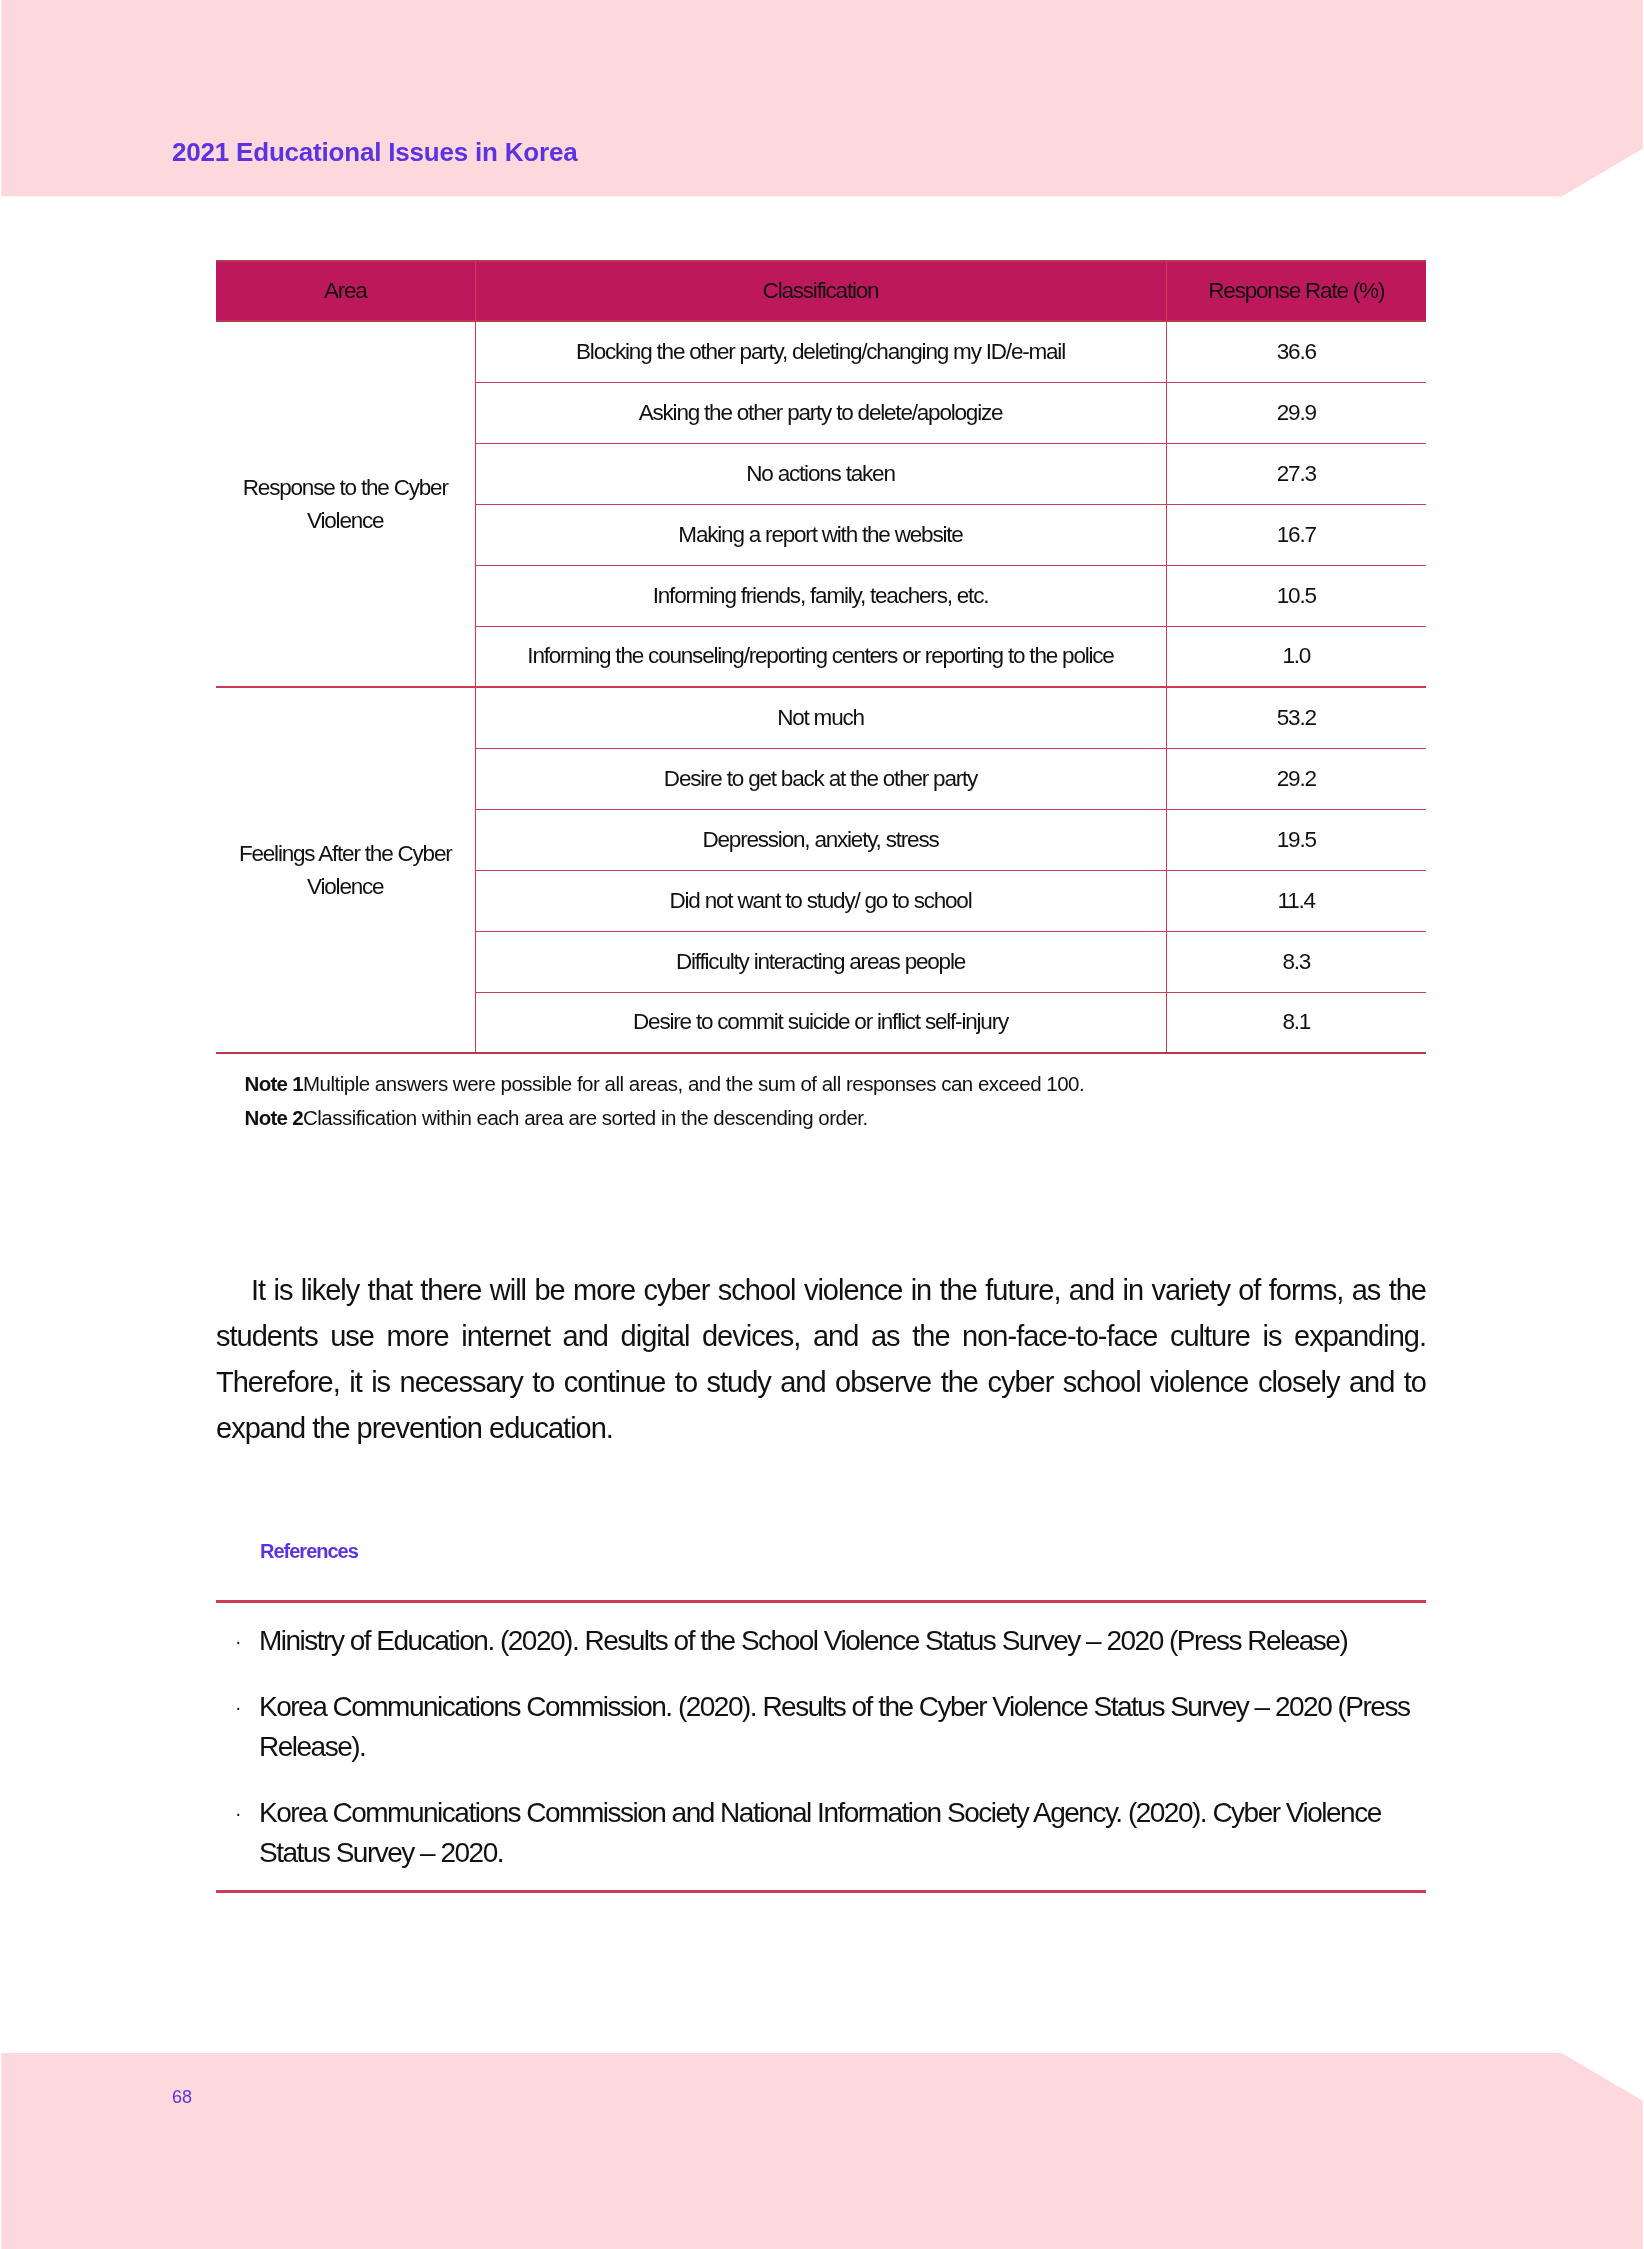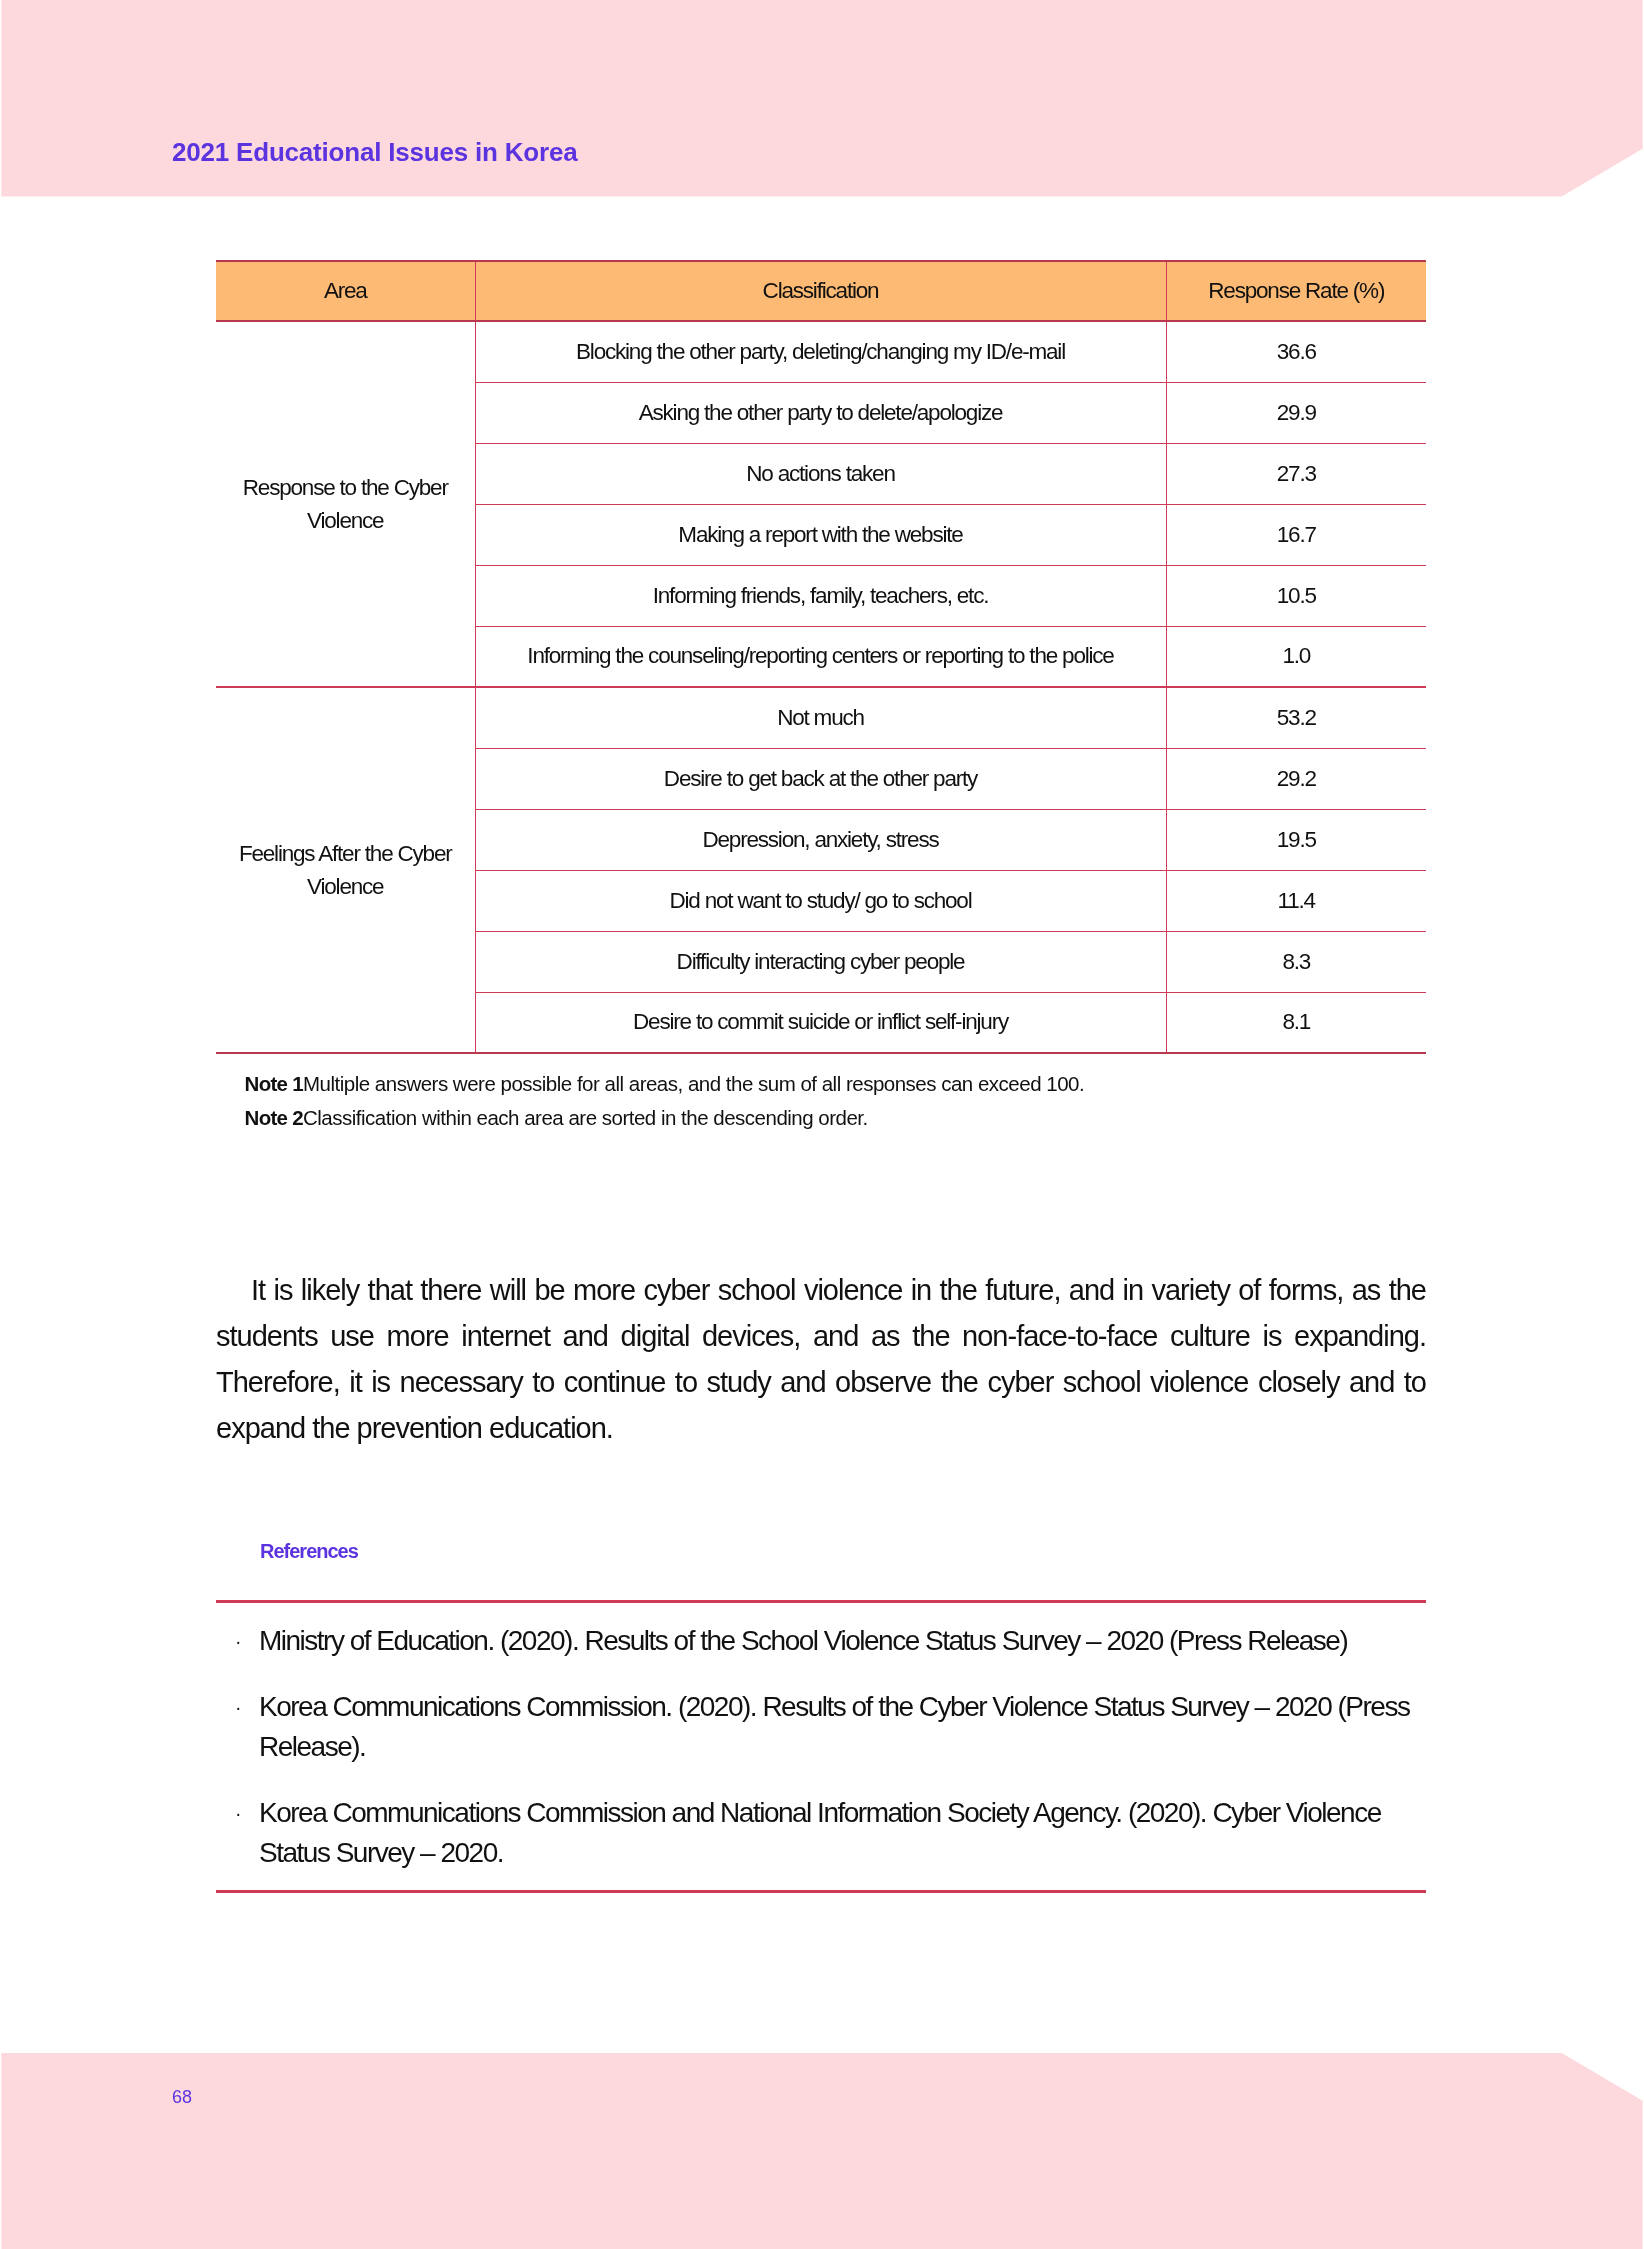--- a/index.html
+++ b/index.html
@@ -27,21 +27,21 @@
   
   .data-table {
     position: absolute; left: 216px; top: 260px; width: 1210px;
     border-collapse: collapse; table-layout: fixed;
     font-size: 22.5px; letter-spacing: -1.2px;
   }
   .data-table th, .data-table td {
     text-align: center; vertical-align: middle; padding: 0 4.9px;
     font-weight: normal;
   }
-  .data-table thead tr { height: 60px; background: #fdba74; }
+  .data-table thead tr { height: 60px; background: #be185d; }
   .data-table thead th {
     border-top: 2.4px solid #b8384f; border-bottom: 2.4px solid #b8384f;
   }
   .data-table tbody tr { height: 61px; }
   .data-table td { border-bottom: 1.5px solid #cf3a56; }
   .data-table .col-area { width: 259px; }
   .data-table .col-class { width: 691px; }
   .data-table .col-rate { width: 260px; }
   .data-table th + th, .data-table td.cls, .data-table td.rate {
     border-left: 1.5px solid #cf3a56;
@@ -146,21 +146,21 @@
     </tr>
     <tr>
       <td class="cls">Depression, anxiety, stress</td>
       <td class="rate">19.5</td>
     </tr>
     <tr>
       <td class="cls">Did not want to study/ go to school</td>
       <td class="rate">11.4</td>
     </tr>
     <tr>
-      <td class="cls">Difficulty interacting cyber people</td>
+      <td class="cls">Difficulty interacting areas people</td>
       <td class="rate">8.3</td>
     </tr>
     <tr class="table-end">
       <td class="cls">Desire to commit suicide or inflict self-injury</td>
       <td class="rate">8.1</td>
     </tr>
   </tbody>
 </table>
 
 <div class="notes">

